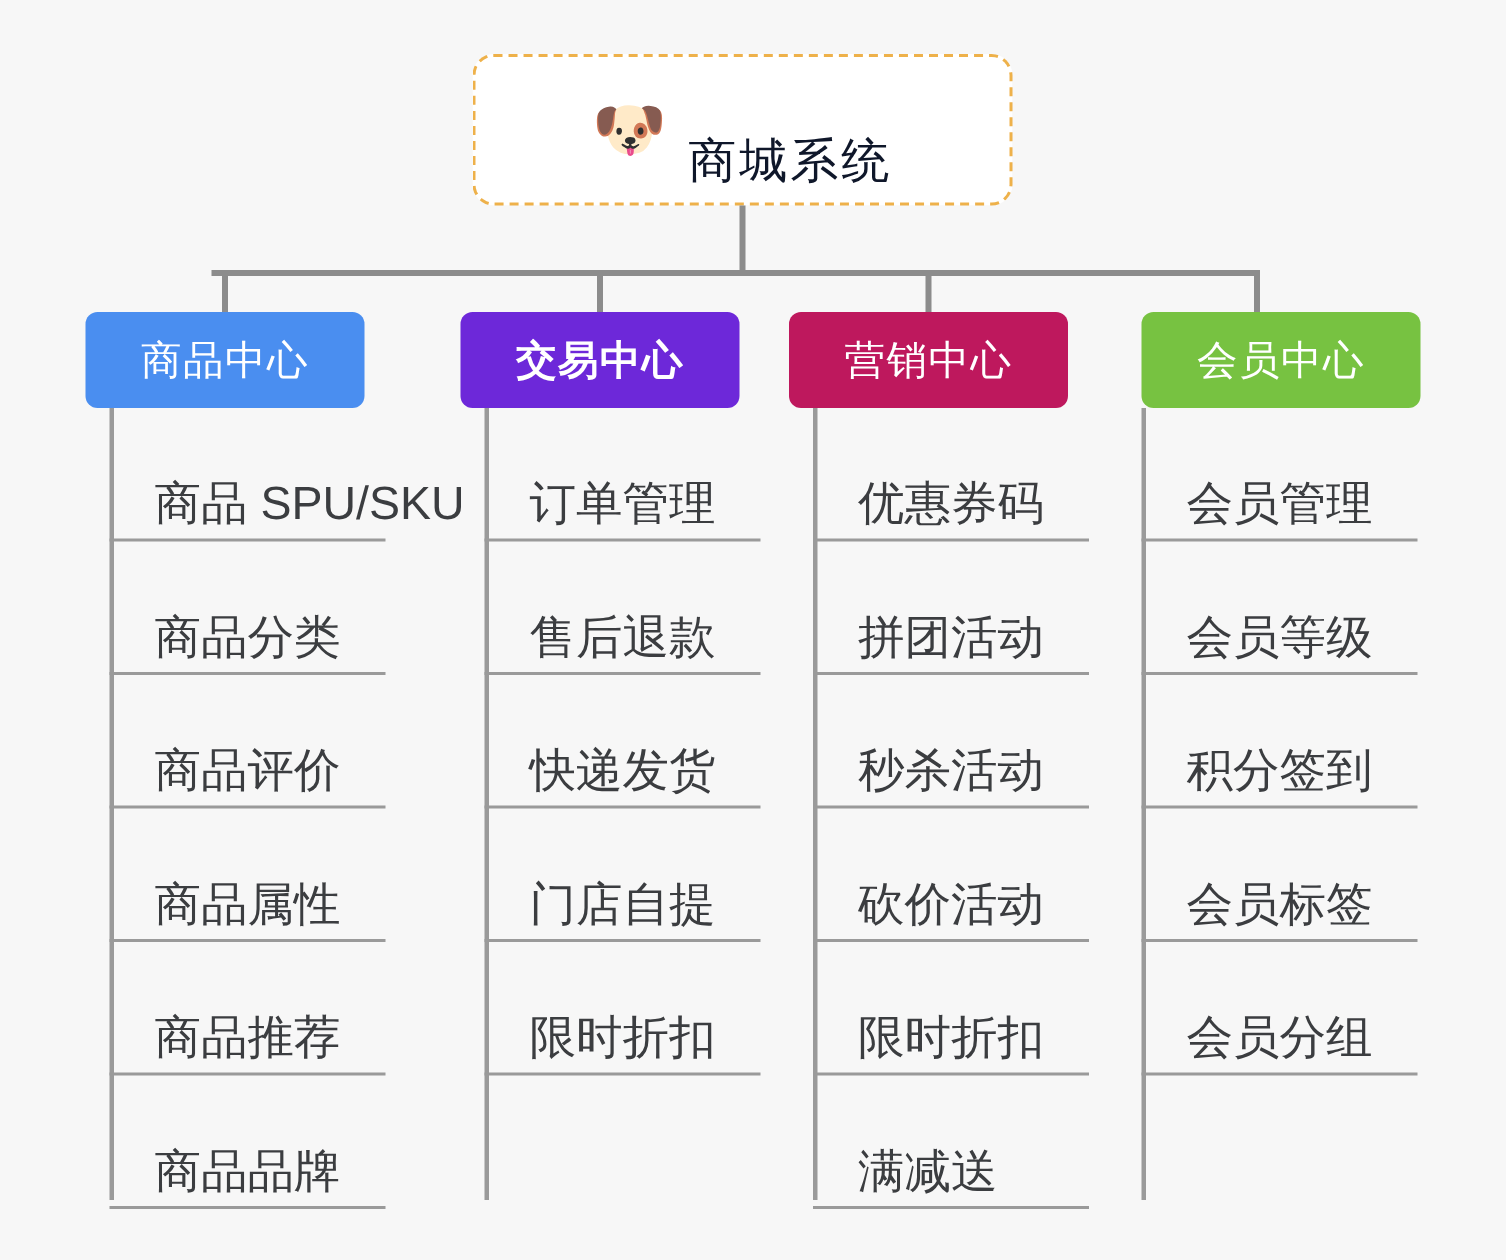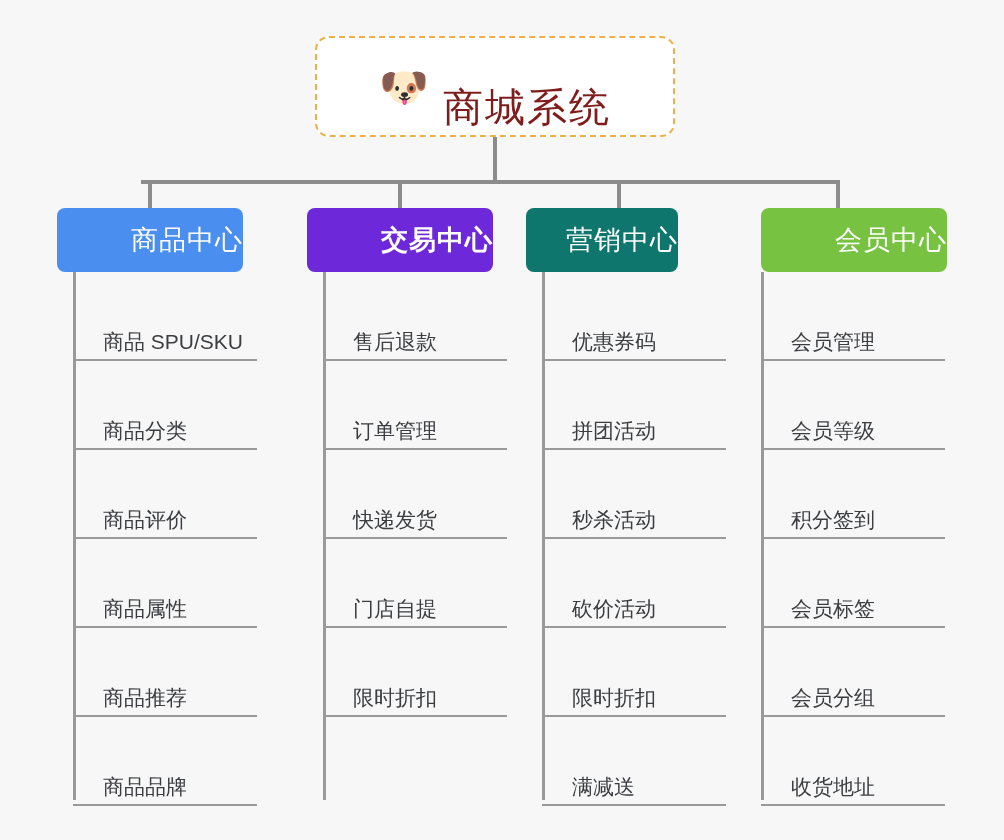--- a/index.html
+++ b/index.html
@@ -27,43 +27,43 @@
     align-items: center;
     justify-content: center;
     gap: 14px;
   }
   .root-emoji {
     font-size: 40px;
     line-height: 1;
     display: inline-block;
   }
   .root-title {
-    font-size: 40px;
-    color: #7f1d1d;
+    font-size: 32px;
+    color: #0f172a;
     letter-spacing: 2px;
     white-space: nowrap;
     line-height: 1;
     margin-top: 40px;
   }
 
   
   .conn { position: absolute; background: #8c8c8c; }
   .conn-root-stub { left: 493px; top: 137px; width: 4px; height: 45px; }
   .conn-hbar      { left: 141px; top: 180px; width: 699px; height: 4px; }
   .conn-drop      { top: 180px; width: 4px; height: 30px; }
 
   
   .cat-header {
     position: absolute;
     top: 208px;
     height: 64px;
     border-radius: 8px;
     display: flex;
     align-items: center;
-    justify-content: flex-end;
+    justify-content: center;
     color: #ffffff;
     font-size: 27px;
     letter-spacing: 1px;
     white-space: nowrap;
   }
 
   
   .branch-spine {
     position: absolute;
     top: 272px;
@@ -76,21 +76,21 @@
     top: 272px;
   }
   .leaf-item {
     height: 89px;
     display: flex;
     align-items: flex-end;
     border-bottom: 2px solid #9a9a9a;
     padding: 0 0 6px 30px;
   }
   .leaf-label {
-    font-size: 21px;
+    font-size: 31px;
     color: #3b3d40;
     white-space: nowrap;
     line-height: 1.05;
   }
 </style>
 </head>
 <body>
 
 <div id="mindmap">
 
@@ -128,37 +128,37 @@
           <span class="leaf-label">商品品牌</span>
         </div>
       </div>
       <div class="conn conn-drop" style="left: 398px;"></div>
       <div class="cat-header" style="left: 307px; width: 186px; background: #6d28d9; font-weight: bold;">
         <span>交易中心</span>
       </div>
       <div class="branch-spine" style="left: 323px;"></div>
       <div class="leaf-list" style="left: 323px; width: 184px;">
         <div class="leaf-item">
+          <span class="leaf-label">订单管理</span>
+        </div>
+        <div class="leaf-item">
           <span class="leaf-label">售后退款</span>
         </div>
         <div class="leaf-item">
-          <span class="leaf-label">订单管理</span>
-        </div>
-        <div class="leaf-item">
           <span class="leaf-label">快递发货</span>
         </div>
         <div class="leaf-item">
           <span class="leaf-label">门店自提</span>
         </div>
         <div class="leaf-item">
           <span class="leaf-label">限时折扣</span>
         </div>
       </div>
       <div class="conn conn-drop" style="left: 617px;"></div>
-      <div class="cat-header" style="left: 526px; width: 152px; background: #0f766e;">
+      <div class="cat-header" style="left: 526px; width: 186px; background: #be185d;">
         <span>营销中心</span>
       </div>
       <div class="branch-spine" style="left: 542px;"></div>
       <div class="leaf-list" style="left: 542px; width: 184px;">
         <div class="leaf-item">
           <span class="leaf-label">优惠券码</span>
         </div>
         <div class="leaf-item">
           <span class="leaf-label">拼团活动</span>
         </div>
@@ -189,19 +189,16 @@
         </div>
         <div class="leaf-item">
           <span class="leaf-label">积分签到</span>
         </div>
         <div class="leaf-item">
           <span class="leaf-label">会员标签</span>
         </div>
         <div class="leaf-item">
           <span class="leaf-label">会员分组</span>
         </div>
-        <div class="leaf-item">
-          <span class="leaf-label">收货地址</span>
-        </div>
       </div>
     </div>
 
 </div>
 
 </body></html>

